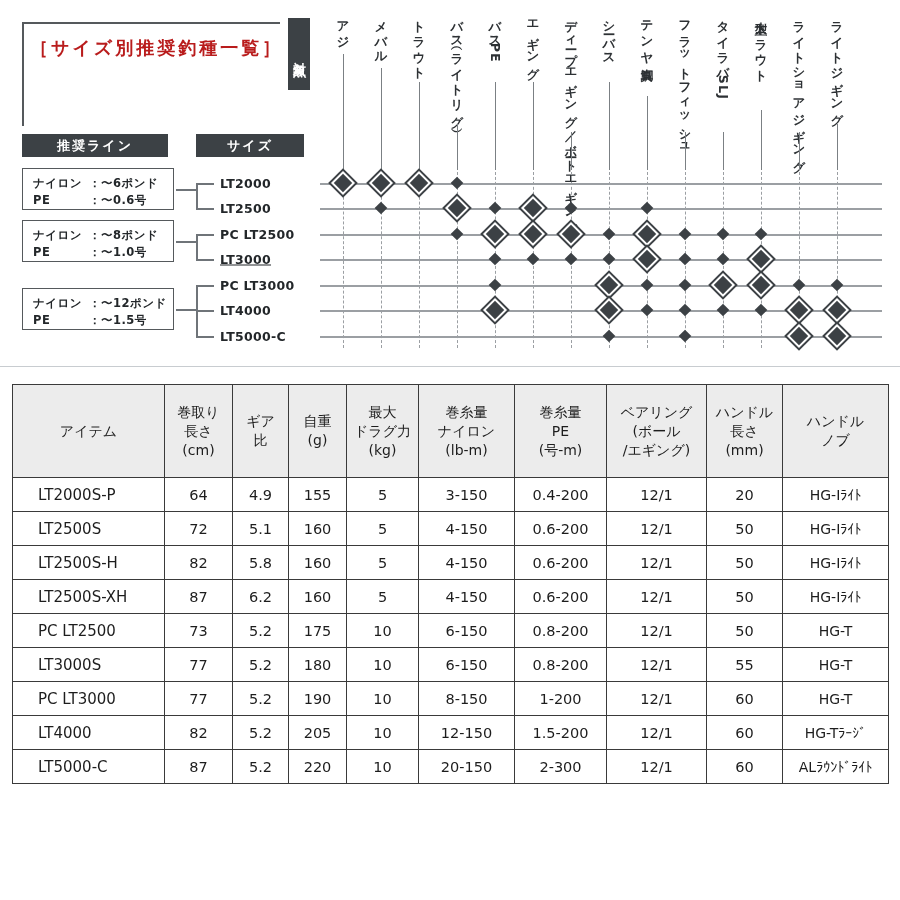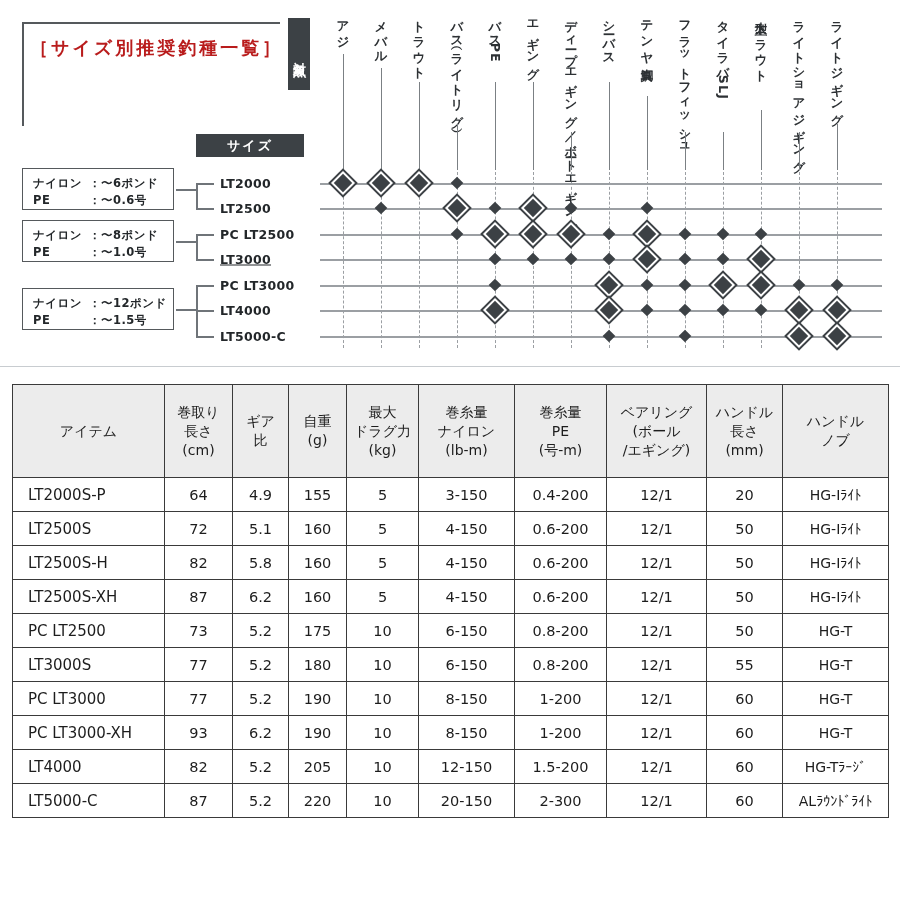--- a/index.html
+++ b/index.html
@@ -115,38 +115,39 @@
   table.spec thead th{
     background:#ececec;
     font-weight:normal;
     height:92px;
     line-height:19px;
     font-size:14px;
     vertical-align:middle;
   }
   table.spec thead th span{display:block;}
   table.spec tbody td.item{
-    text-align:left;padding-left:15px;font-size:15px;
+    text-align:left;padding-left:25px;font-size:15px;
   }
   table.spec tbody td.knob{font-size:14px;}
   .cw0{width:152px;} .cw1{width:68px;} .cw2{width:56px;}
   .cw3{width:58px;} .cw4{width:72px;} .cw5{width:96px;}
   .cw6{width:92px;} .cw7{width:100px;} .cw8{width:76px;}
   .cw9{width:106px;}
 </style>
 </head>
 <body>
 
 <div class="page">
 
   <div class="top-panel">
 
     <div class="title-box"></div>
     <div class="title-text">［サイズ別推奨釣種一覧］</div>
 
+    <div class="chip chip-line">推奨ライン</div>
     <div class="chip chip-size">サイズ</div>
     <div class="chip chip-target">対象魚</div>
 
     <div id="fish-labels">
         <div class="fish" style="left: 336px;">アジ</div>
         <div class="fish-stem" style="left: 343px; top: 54px; height: 116px;"></div>
         <div class="fish" style="left: 374px;">メバル</div>
         <div class="fish-stem" style="left: 381px; top: 68px; height: 102px;"></div>
         <div class="fish" style="left: 412px;">トラウト</div>
         <div class="fish-stem" style="left: 419px; top: 82px; height: 88px;"></div>
@@ -427,32 +428,20 @@
             <td>5.2</td>
             <td>190</td>
             <td>10</td>
             <td>8-150</td>
             <td>1-200</td>
             <td>12/1</td>
             <td>60</td>
             <td class="knob">HG-T</td>
           </tr>
           <tr>
-            <td class="item">PC LT3000-XH</td>
-            <td>93</td>
-            <td>6.2</td>
-            <td>190</td>
-            <td>10</td>
-            <td>8-150</td>
-            <td>1-200</td>
-            <td>12/1</td>
-            <td>60</td>
-            <td class="knob">HG-T</td>
-          </tr>
-          <tr>
             <td class="item">LT4000</td>
             <td>82</td>
             <td>5.2</td>
             <td>205</td>
             <td>10</td>
             <td>12-150</td>
             <td>1.5-200</td>
             <td>12/1</td>
             <td>60</td>
             <td class="knob">HG-Tﾗｰｼﾞ</td>

